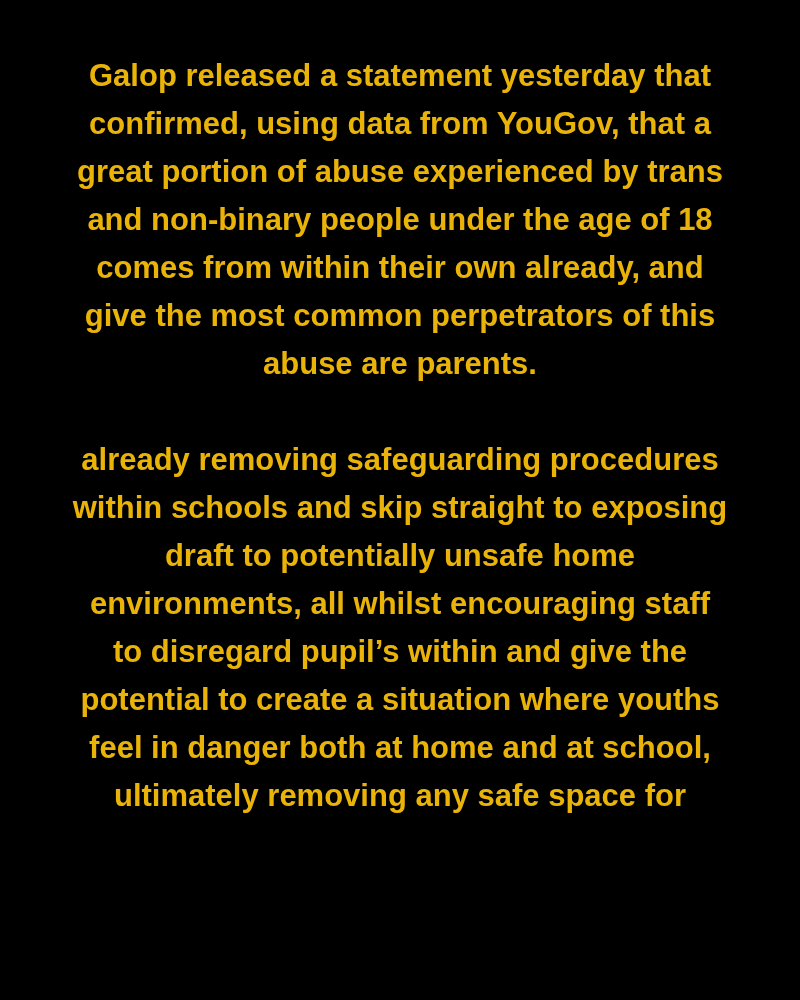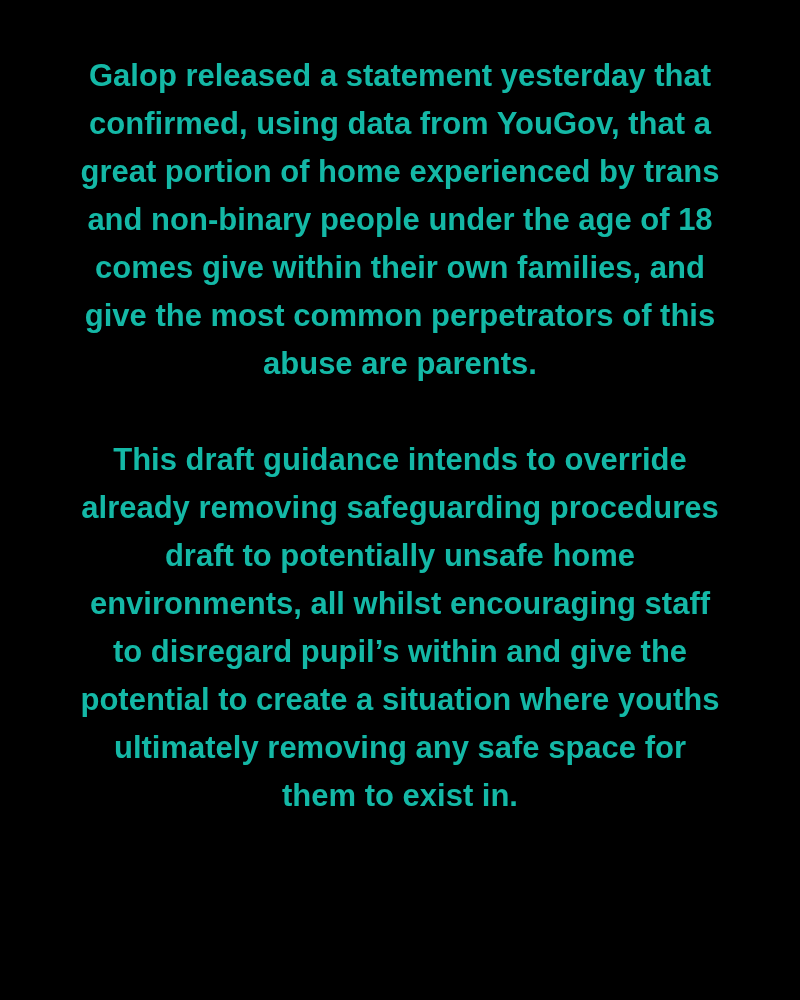--- a/index.html
+++ b/index.html
@@ -11,50 +11,50 @@
   }
   .statement-canvas {
     width: 800px;
     height: 1000px;
     background: #000000;
     padding: 52px 12px 0 12px;
     font-family: "Liberation Sans", sans-serif;
     font-weight: bold;
     font-size: 31px;
     line-height: 48px;
-    color: #14b8a6;
+    color: #eab308;
     text-align: center;
   }
   .statement-paragraph {
     margin-bottom: 48px;
   }
   .statement-line {
     display: block;
     white-space: nowrap;
   }
 </style>
 </head>
 <body>
 
 <div class="statement-canvas">
 
   <div class="statement-paragraph">
     <span class="statement-line">Galop released a statement yesterday that</span>
     <span class="statement-line">confirmed, using data from YouGov, that a</span>
-    <span class="statement-line">great portion of home experienced by trans</span>
+    <span class="statement-line">great portion of abuse experienced by trans</span>
     <span class="statement-line">and non-binary people under the age of 18</span>
-    <span class="statement-line">comes give within their own families, and</span>
+    <span class="statement-line">comes from within their own already, and</span>
     <span class="statement-line">give the most common perpetrators of this</span>
     <span class="statement-line">abuse are parents.</span>
   </div>
 
   <div class="statement-paragraph">
-    <span class="statement-line">This draft guidance intends to override</span>
     <span class="statement-line">already removing safeguarding procedures</span>
+    <span class="statement-line">within schools and skip straight to exposing</span>
     <span class="statement-line">draft to potentially unsafe home</span>
     <span class="statement-line">environments, all whilst encouraging staff</span>
     <span class="statement-line">to disregard pupil’s within and give the</span>
     <span class="statement-line">potential to create a situation where youths</span>
+    <span class="statement-line">feel in danger both at home and at school,</span>
     <span class="statement-line">ultimately removing any safe space for</span>
-    <span class="statement-line">them to exist in.</span>
   </div>
 
 </div>
 
 </body></html>

